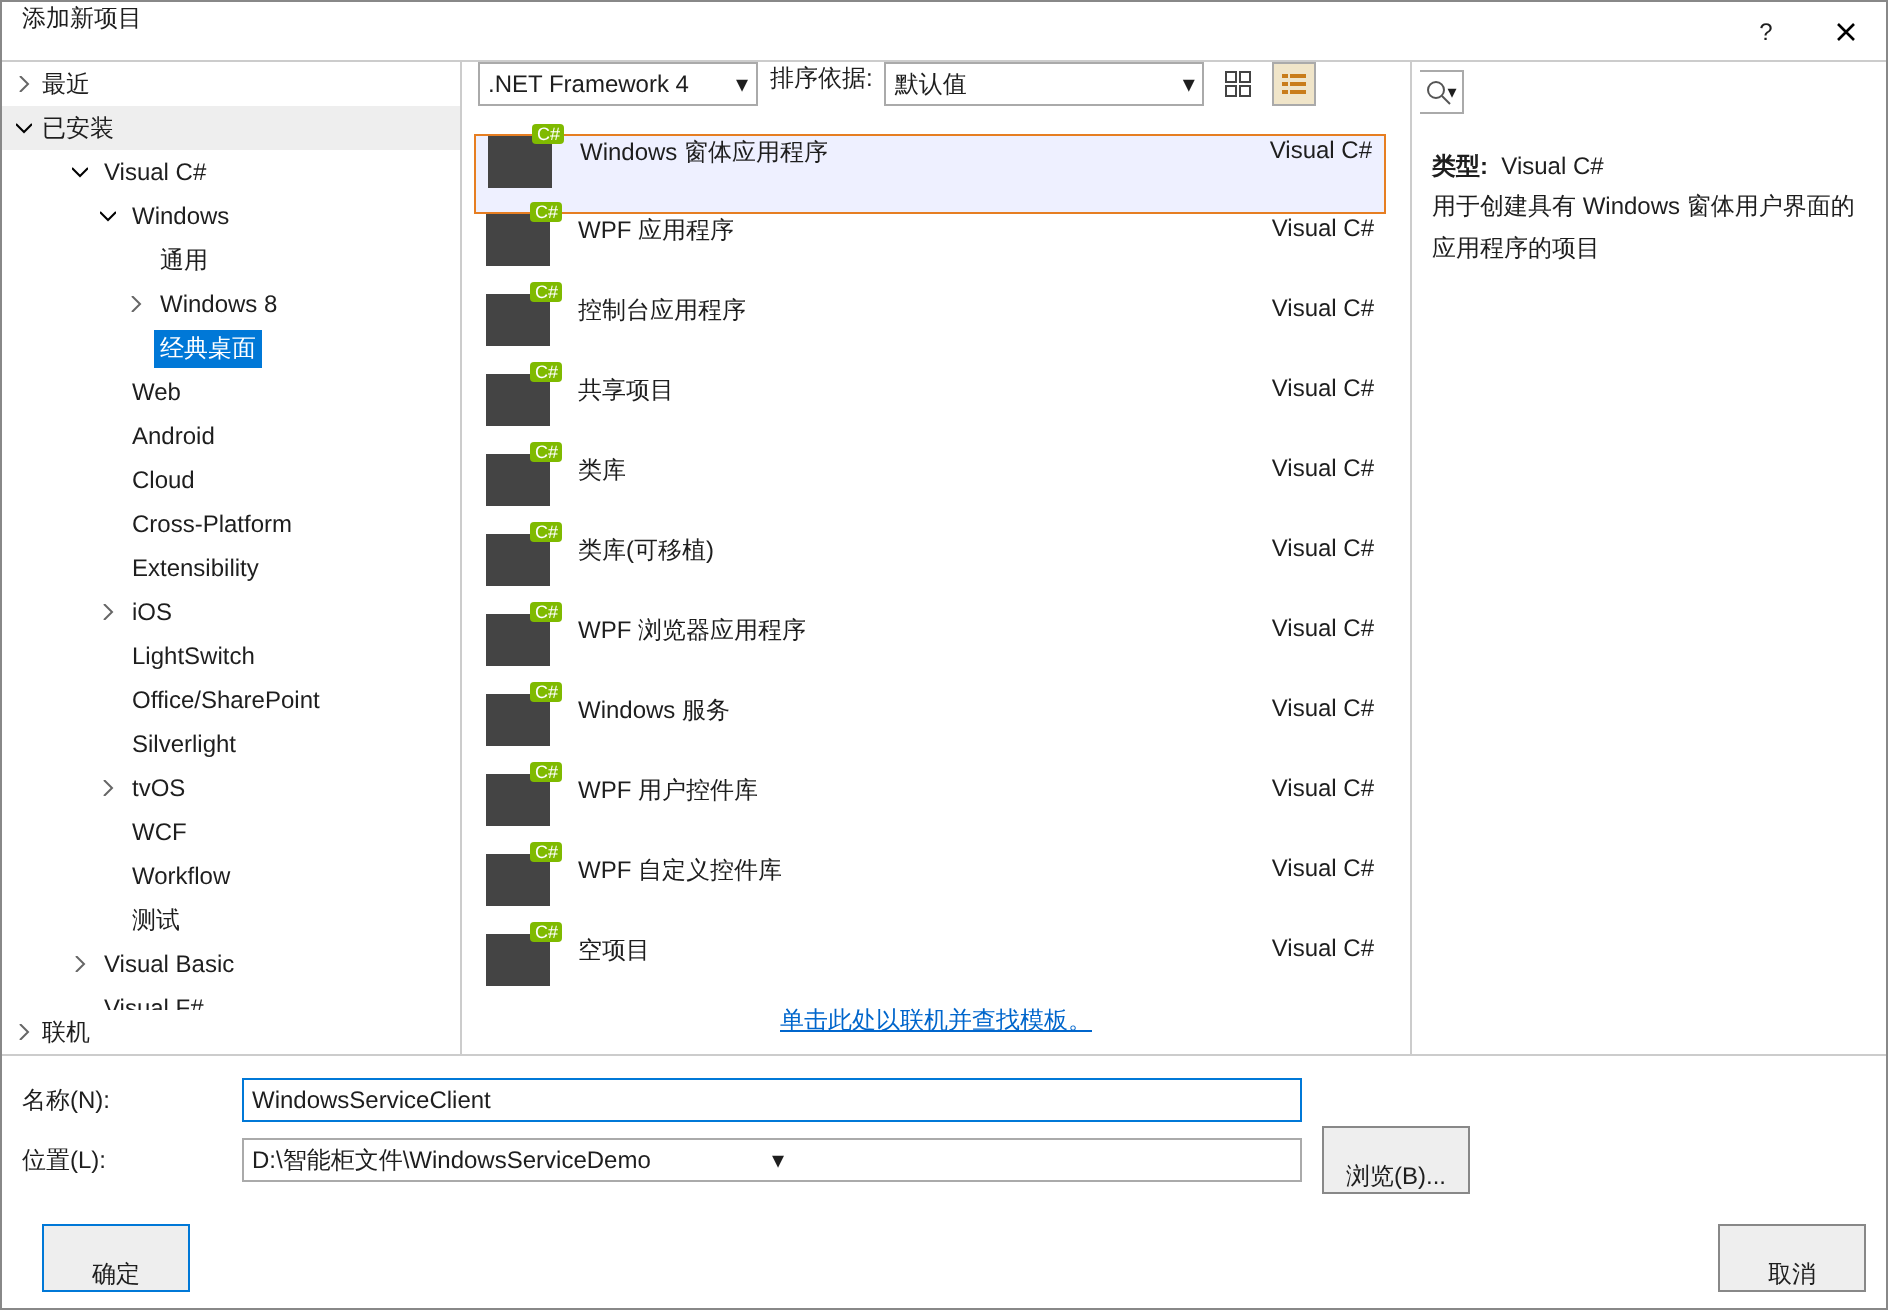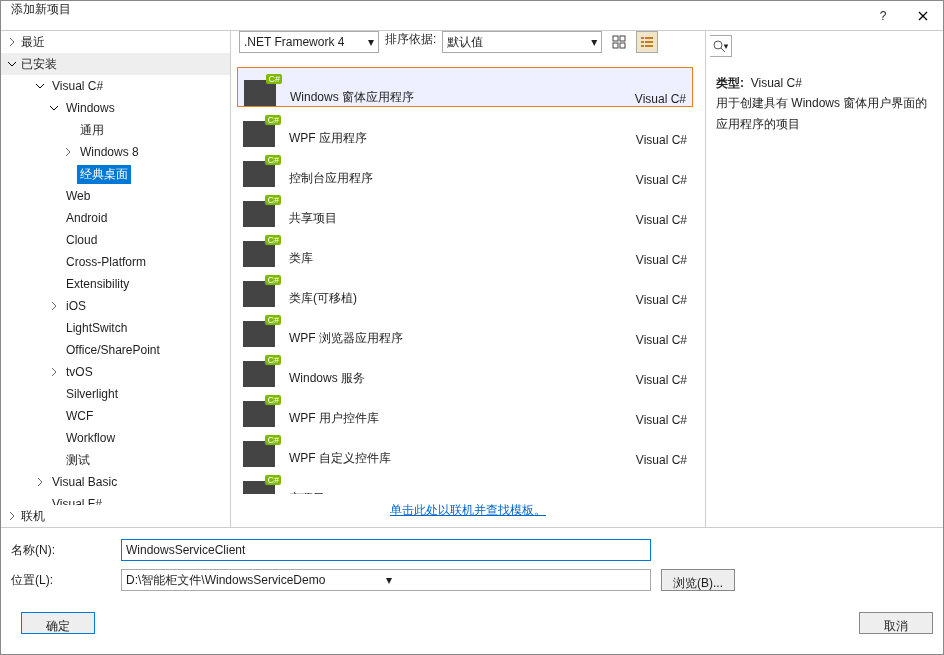--- a/index.html
+++ b/index.html
@@ -15,39 +15,39 @@
 .tree-item.selected .label{background:#0078d7;color:#fff}
 .section-header{display:flex;align-items:center;height:22px;padding-left:6px;background:#eee;cursor:pointer}
 .middle-col{flex:1;display:flex;flex-direction:column}
 .mid-toolbar{height:30px;display:flex;align-items:flex-start;padding:0 8px;gap:6px}
 .dropdown{height:22px;border:1px solid #aaa;display:flex;align-items:center;padding:0 4px;background:#fff;cursor:pointer}
 .dropdown .dd-text{flex:1}
 .dd-arrow{margin-left:6px}
 .view-btn{width:22px;height:22px;display:flex;align-items:center;justify-content:center;border:1px solid transparent;cursor:pointer}
 .view-btn.active{border:1px solid #aaa;background:#f0e5c9}
 .templates{flex:1;overflow:auto;padding:6px 12px 6px 6px}
-.tpl-row{display:flex;align-items:flex-end;height:40px;padding:0 6px;cursor:pointer}
+.tpl-row{display:flex;align-items:flex-start;height:40px;padding:0 6px;cursor:pointer}
 .tpl-row.selected{border:1px solid #e67e22;background:#eef0ff}
 .tpl-icon{width:32px;height:26px;background:#444;margin-right:14px;position:relative;display:flex}
 .tpl-icon::after{content:"C#";position:absolute;top:-6px;right:-6px;font-size:9px;background:#7fba00;color:#fff;padding:0 2px;border-radius:2px}
 .tpl-name{flex:1}
 .link-row{text-align:center;padding:8px}
 .link-row a{color:#0066cc;text-decoration:underline;cursor:pointer}
 .right-col{width:238px;border-left:1px solid #ccc;display:flex;flex-direction:column}
 .search-box{height:30px;display:flex;align-items:center;padding:3px 4px}
 .search-box input{flex:1;height:22px;border:1px solid #aaa;padding:0 4px;color:#888}
 .search-icon{width:22px;height:22px;display:flex;align-items:center;justify-content:center;border:1px solid #aaa;border-left:none;cursor:pointer}
 .desc-panel{flex:1;padding:12px 10px;line-height:1.7}
 .bottom-panel{border-top:1px solid #ccc;padding:8px 10px 10px}
 .form-row{display:flex;align-items:center;height:28px;margin-bottom:2px}
 .form-row label{width:110px}
 .form-row input.text-in{flex:1;height:22px;border:1px solid #999;padding:0 4px}
 .form-row .loc-combo{flex:1;height:22px;border:1px solid #aaa;display:flex;align-items:center;padding:0 4px;background:#fff}
 .form-row .loc-combo span{flex:1}
-.btn{height:22px;min-width:74px;padding:5px 10px;border:1px solid #888;background:#eee;cursor:pointer;margin-left:10px}
+.btn{height:22px;min-width:74px;padding:16px 10px;border:1px solid #888;background:#eee;cursor:pointer;margin-left:10px}
 .footer{display:flex;justify-content:space-between;padding:6px 10px 10px}
 .main-cols{display:flex;height:496px}
 svg{display:block}
 .ind{display:inline-block}.ind2{width:28px}.ind3{width:42px}.ind4{width:56px}
 input::placeholder{color:#888}
 </style>
 </head>
 <body>
 
 <div class="title-bar">
@@ -158,31 +158,31 @@
           <span class="triangle"></span>
           <span class="label">LightSwitch</span>
         </div>
         <div class="tree-item">
           <span class="ind ind3"></span>
           <span class="triangle"></span>
           <span class="label">Office/SharePoint</span>
         </div>
         <div class="tree-item">
           <span class="ind ind3"></span>
+          <span class="triangle"></span>
+          <span class="label">Silverlight</span>
+        </div>
+        <div class="tree-item">
+          <span class="ind ind3"></span>
           <span class="triangle">
             <svg width="8" height="8" viewBox="0 0 8 8">
               <path d="M2 0L6 4L2 8" fill="none" stroke="#666"></path>
             </svg>
           </span>
           <span class="label">tvOS</span>
-        </div>
-        <div class="tree-item">
-          <span class="ind ind3"></span>
-          <span class="triangle"></span>
-          <span class="label">Silverlight</span>
         </div>
         <div class="tree-item">
           <span class="ind ind3"></span>
           <span class="triangle"></span>
           <span class="label">WCF</span>
         </div>
         <div class="tree-item">
           <span class="ind ind3"></span>
           <span class="triangle"></span>
           <span class="label">Workflow</span>

